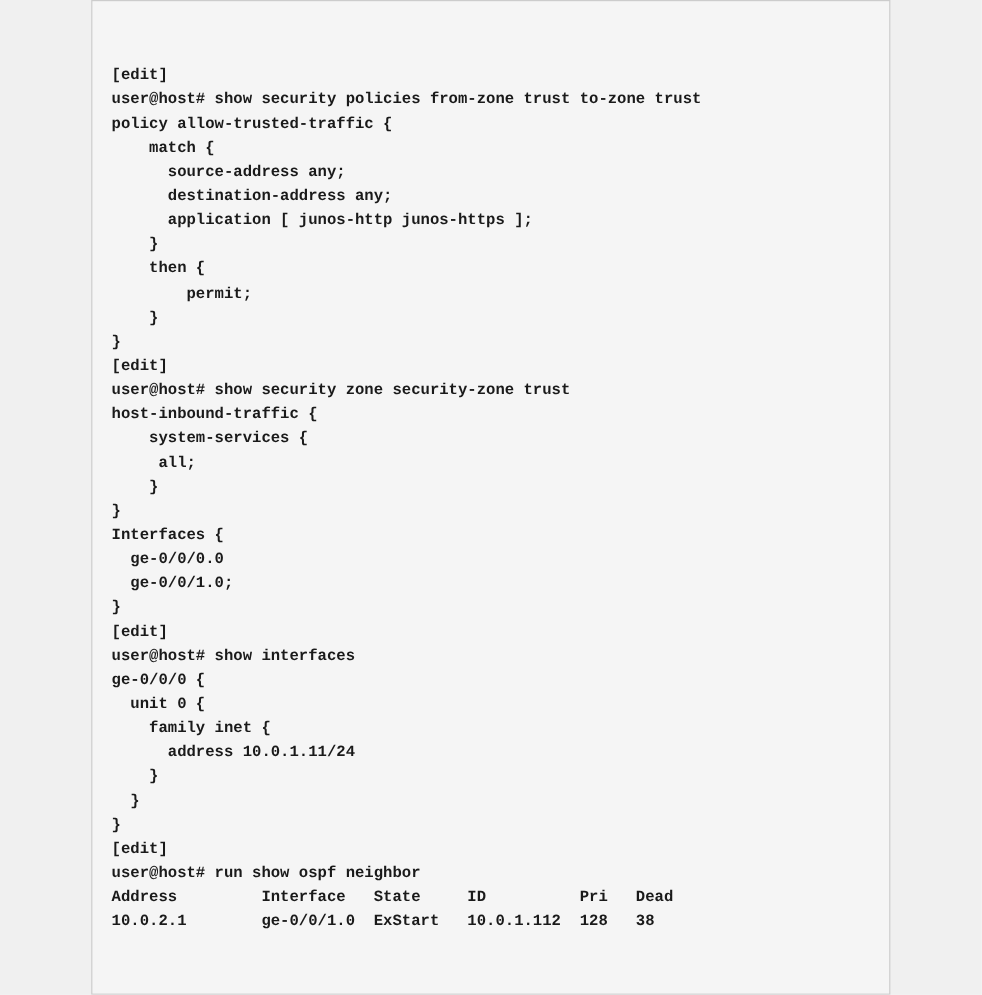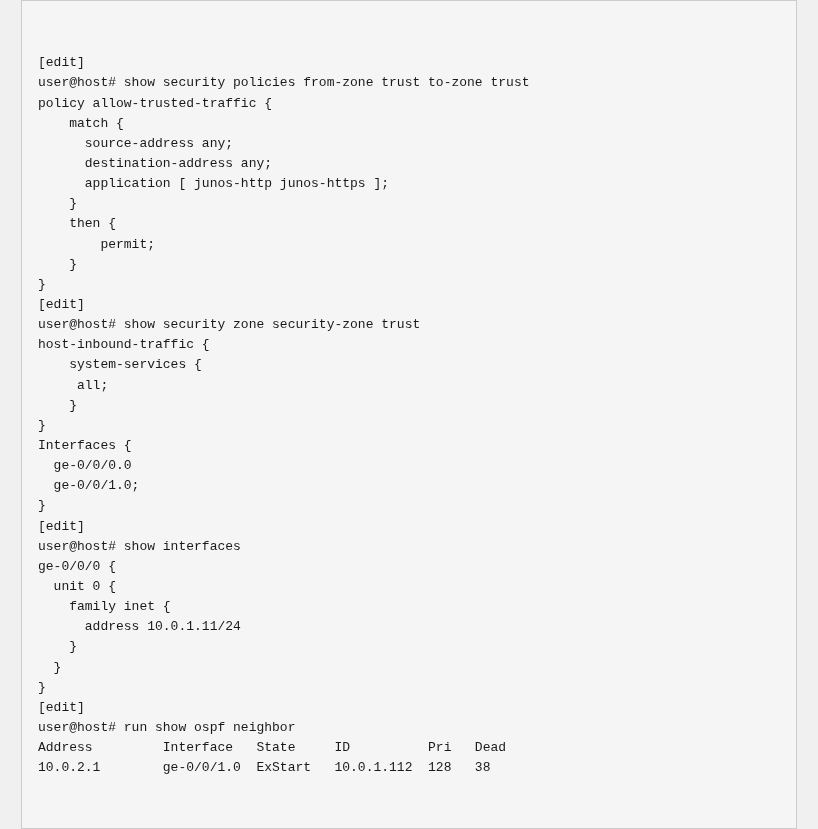--- a/index.html
+++ b/index.html
@@ -12,29 +12,30 @@
       background-color: #f0f0f0;
       font-family: 'Courier New', Courier, monospace;
       font-size: 13px;
       display: flex;
       justify-content: center;
       align-items: center;
       min-height: 100vh;
     }
 
     .terminal-container {
-      width: 776px;
+      width: 666px;
       min-height: 829px;
       background-color: #f5f5f5;
       border: 1px solid #cccccc;
       padding: 12px 16px;
       color: #1a1a1a;
       line-height: 1.55;
       white-space: pre;
       overflow-x: auto;
+      font-weight: bold;
     }
   </style>
 </head>
 <body>
 
 <div class="terminal-container">
   <div id="terminal-content"><div>[edit]</div><div>user@host# show security policies from-zone trust to-zone trust</div><div>policy allow-trusted-traffic {</div><div>    match {</div><div>      source-address any;</div><div>      destination-address any;</div><div>      application [ junos-http junos-https ];</div><div>    }</div><div>    then {</div><div>        permit;</div><div>    }</div><div>}</div><div>[edit]</div><div>user@host# show security zone security-zone trust</div><div>host-inbound-traffic {</div><div>    system-services {</div><div>     all;</div><div>    }</div><div>}</div><div>Interfaces {</div><div>  ge-0/0/0.0</div><div>  ge-0/0/1.0;</div><div>}</div><div>[edit]</div><div>user@host# show interfaces</div><div>ge-0/0/0 {</div><div>  unit 0 {</div><div>    family inet {</div><div>      address 10.0.1.11/24</div><div>    }</div><div>  }</div><div>}</div><div>[edit]</div><div>user@host# run show ospf neighbor</div><div>Address         Interface   State     ID          Pri   Dead</div><div>10.0.2.1        ge-0/0/1.0  ExStart   10.0.1.112  128   38</div></div>
 </div>
 
 </body></html>

